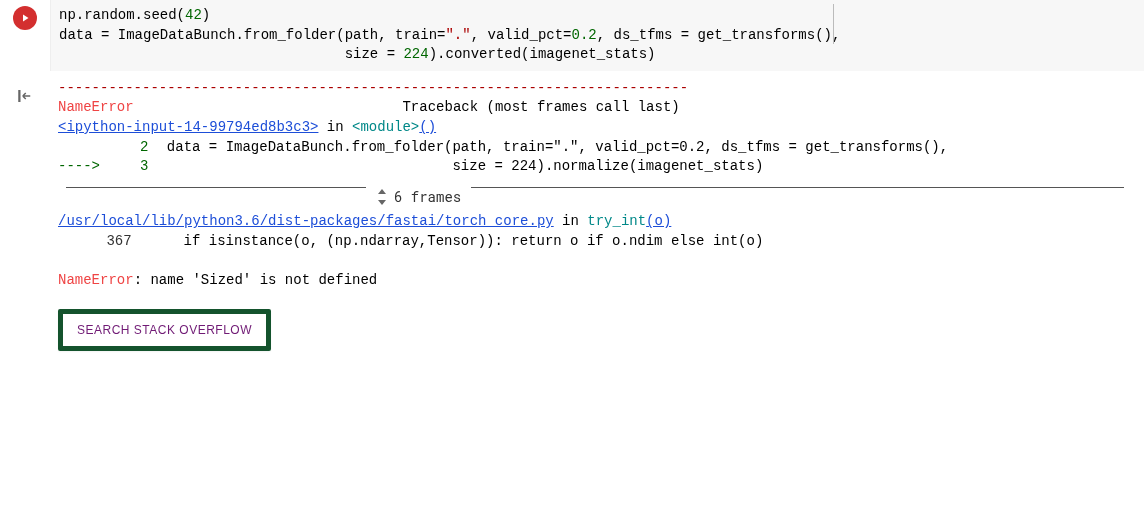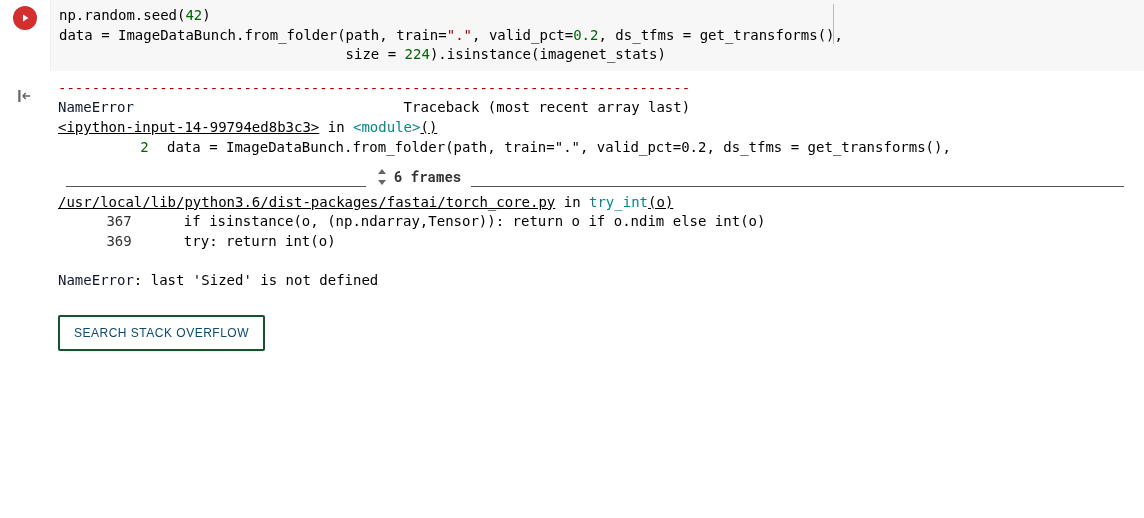--- a/index.html
+++ b/index.html
@@ -61,57 +61,56 @@
     .caret-bar {
       position: absolute;
       right: 310px;
       top: 4px;
       width: 1px;
       height: 40px;
       background: #bbb;
     }
     .input-wrap { position: relative; }
     .dash { color: #aa0000; }
-    .err-name { color: #0f172a; text-align: right; }
-    .link { color: #000000; text-decoration: underline; cursor: pointer; }
+    .err-name { color: #ef4444; text-align: right; }
+    .link { color: #1d4ed8; text-decoration: underline; cursor: pointer; }
     .cyan { color: #008888; }
     .green { color: #006600; }
     .darkred { color: #aa0000; }
     .lineno { color: #006600; display:inline-block; width: 50px; text-align: right; padding-right: 10px;}
     .lineno-plain { color: #333; display:inline-block; width: 50px; text-align: right; padding-right: 10px;}
     .arrow { color: #006600; }
-    pre { white-space: pre; }
+    pre { white-space: pre; font-family: Liberation Mono, monospace; }
     .frames-row {
       display: flex;
-      align-items: flex-end;
+      align-items: flex-start;
       margin: 10px 0 6px 0;
-      font-weight: bold;
     }
     .frames-line {
       border-top: 1px solid #555;
       flex: 1;
     }
     .frames-line.left { margin-left: 8px; margin-right: 10px; max-width: 300px; }
     .frames-line.right { margin-left: 10px; margin-right: 12px; }
     .frames-label {
       display: flex;
       align-items: center;
       gap: 6px;
       color: #333;
       font-size: 14px;
     }
     .updown svg { display:block; }
     .search-btn {
-      margin-top: 24px;
+      margin-top: 18px;
       padding: 9px 14px;
       font-size: 12px;
       letter-spacing: 0.5px;
-      color: #0c4a6e;
+      color: #701a75;
       background: #fff;
-      border: 2px solid #14532d;
+      border: 5px solid #14532d;
       border-radius: 2px;
       cursor: pointer;
       box-shadow: 0 1px 2px rgba(0,0,0,0.05);
     }
     .c-num { color: #006600; }
     .c-str { color: #aa0000; }
   </style>
 </head>
 <body>
 
@@ -120,54 +119,54 @@
     <div class="run-icon">
       <svg width="12" height="12" viewBox="0 0 24 24">
           <path d="M8 5v14l11-7z"></path>
         </svg>
     </div>
   </div>
   <div class="input-area input-wrap mono">
     <div class="caret-bar"></div>
     <pre><span>np.random.seed(</span><span class="c-num">42</span><span>)</span></pre>
     <pre><span>data = ImageDataBunch.from_folder(path, train=</span><span class="c-str">"."</span><span>, valid_pct=</span><span class="c-num">0.2</span><span>, ds_tfms = get_transforms(),</span></pre>
-    <pre><span>                                  size = </span><span class="c-num">224</span><span>).isinstance(imagenet_stats)</span></pre>
+    <pre><span>                                  size = </span><span class="c-num">224</span><span>).converted(imagenet_stats)</span></pre>
   </div>
 </div>
 
 <div class="cell">
   <div class="output-gutter">
     <span class="output-icon">
       <svg width="18" height="18" viewBox="0 0 24 24" fill="none" stroke="#666" stroke-width="2">
           <path d="M9 5h10M9 5l4 4M9 5l4-4" transform="translate(0,7)"></path>
           <rect x="3" y="4" width="3" height="16" fill="#666" stroke="none"></rect>
         </svg>
     </span>
   </div>
   <div class="output-area mono">
     <pre class="dash">---------------------------------------------------------------------------</pre>
-    <pre><span class="err-name">NameError</span><span>                                Traceback (most recent array last)</span></pre>
+    <pre><span class="err-name">NameError</span><span>                                Traceback (most frames call last)</span></pre>
     <pre><span class="link">&lt;ipython-input-14-99794ed8b3c3&gt;</span><span> in </span><span class="cyan">&lt;module&gt;</span><span class="link">()</span></pre>
     <pre>      <span class="lineno">2</span><span> data = ImageDataBunch.from_folder(path, train=".", valid_pct=0.2, ds_tfms = get_transforms(),</span></pre>
+    <pre><span class="arrow">----&gt; </span><span class="lineno">3</span><span>                                   size = 224).normalize(imagenet_stats)</span></pre>
 
     <div class="frames-row">
       <div class="frames-line left"></div>
       <div class="frames-label">
         <span class="updown">
           <svg width="12" height="16" viewBox="0 0 12 16" fill="#666">
               <path d="M6 0 L10 5 L2 5 Z"></path>
               <path d="M6 16 L10 11 L2 11 Z"></path>
             </svg>
         </span>
         <span>6 frames</span>
       </div>
       <div class="frames-line right"></div>
     </div>
 
     <pre><span class="link">/usr/local/lib/python3.6/dist-packages/fastai/torch_core.py</span><span> in </span><span class="cyan">try_int</span><span class="link">(o)</span></pre>
     <pre>    <span class="lineno-plain green">367</span><span>     if isinstance(o, (np.ndarray,Tensor)): return o if o.ndim else int(o)</span></pre>
-    <pre>    <span class="lineno-plain green">369</span><span>     try: return int(o)</span></pre>
     <pre>&nbsp;</pre>
-    <pre><span class="err-name">NameError</span><span>: last 'Sized' is not defined</span></pre>
+    <pre><span class="err-name">NameError</span><span>: name 'Sized' is not defined</span></pre>
 
     <button class="search-btn">SEARCH STACK OVERFLOW</button>
   </div>
 </div>
 
 </body></html>

